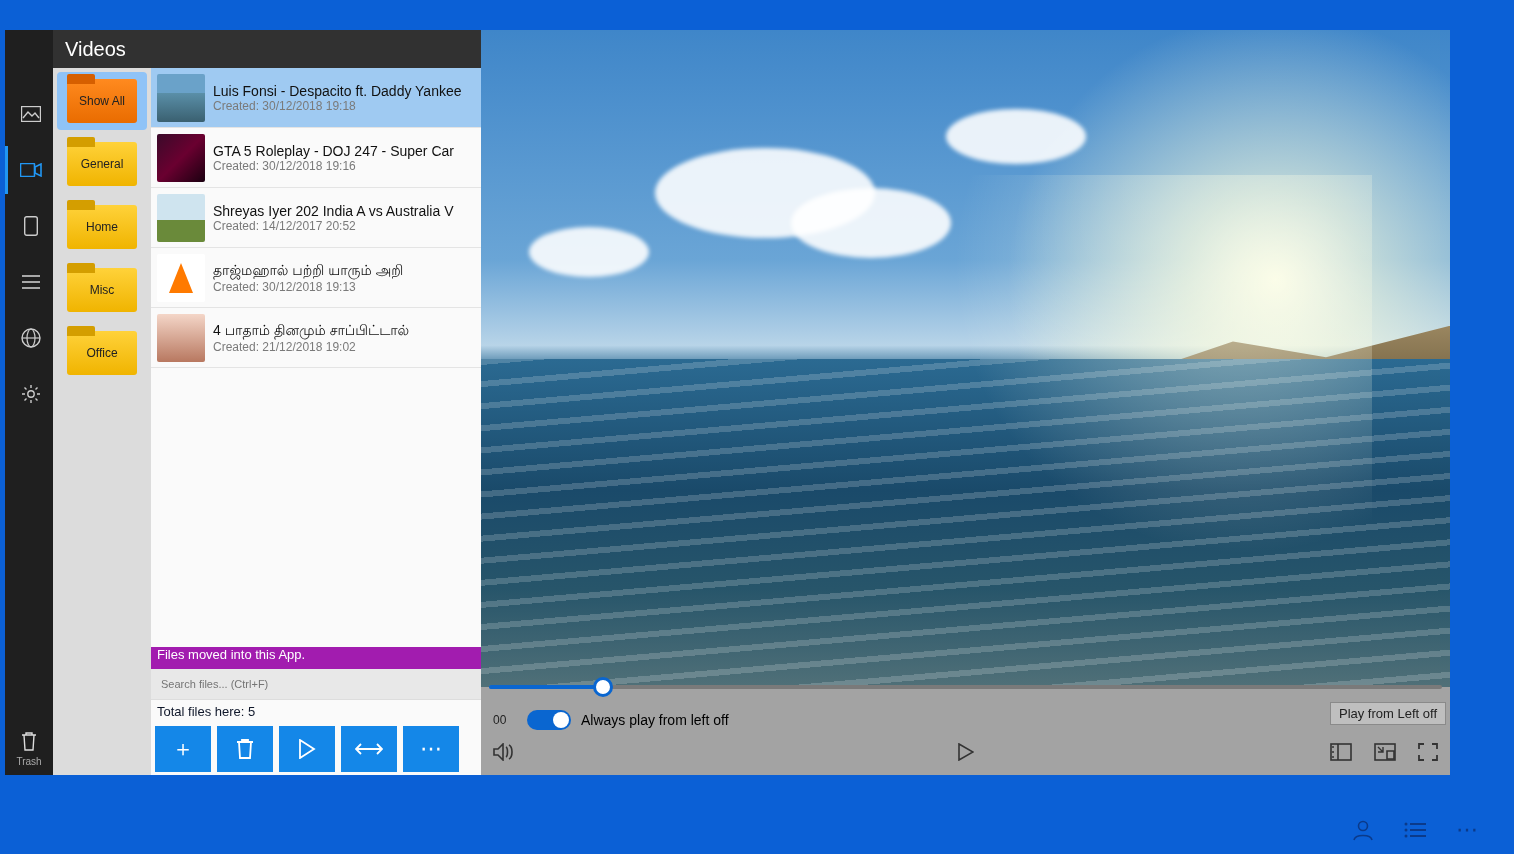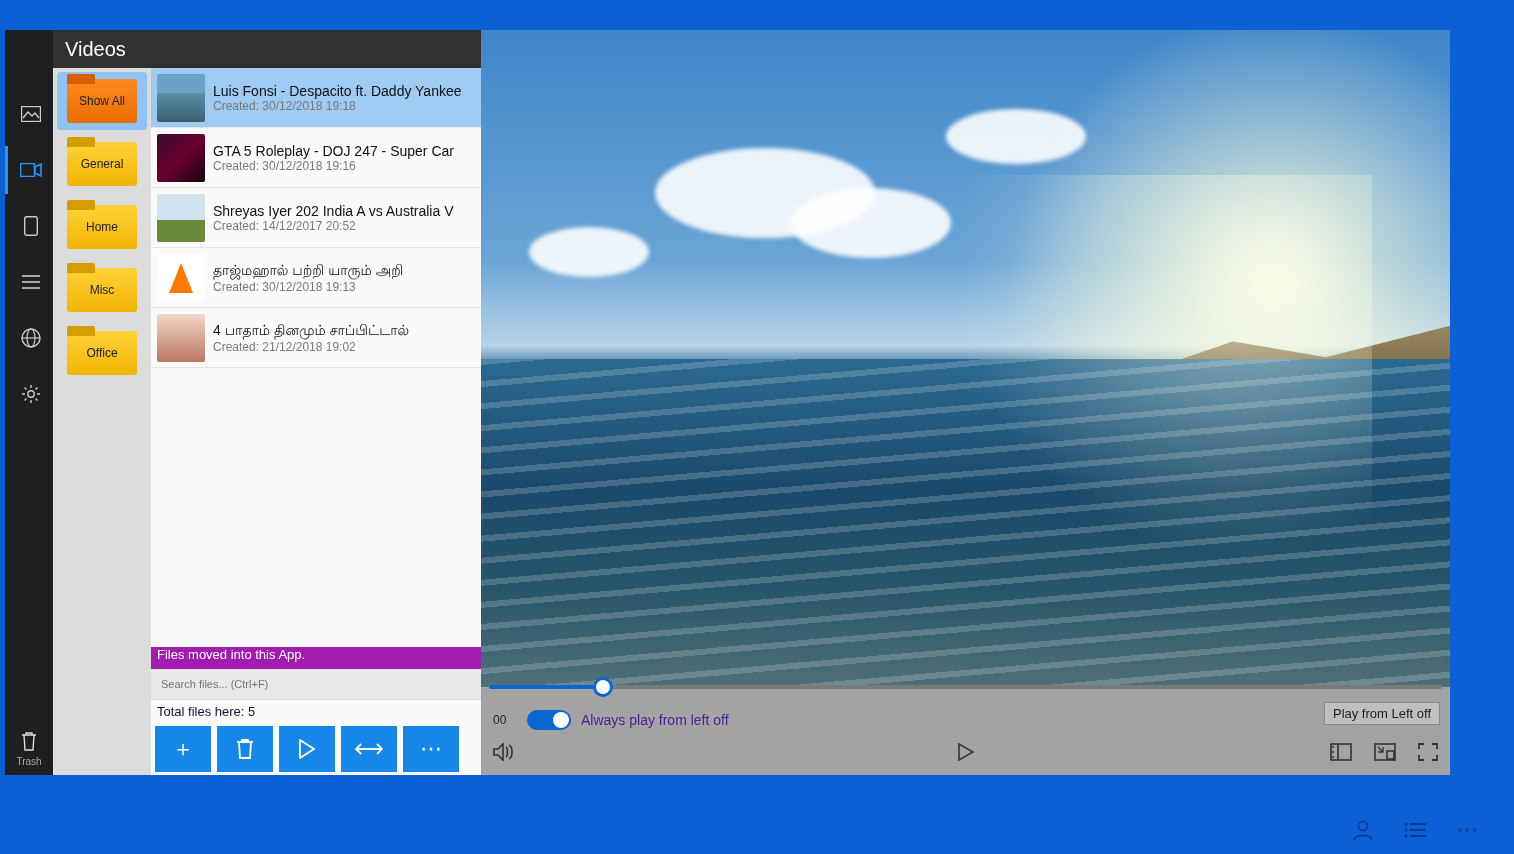--- a/index.html
+++ b/index.html
@@ -180,31 +180,31 @@
 }
 .seek-fill {
   position: absolute; top: 6px; left: 0; height: 4px; background: #0a66d0; border-radius: 2px;
 }
 .seek-thumb {
   position: absolute; top: -2px; width: 20px; height: 20px; border-radius: 50%;
   background: #fff; border: 3px solid #0a66d0;
   transform: translateX(-50%);
 }
 .ctrl-row1 {
-  position: absolute; top: 18px; left: 12px; right: 10px; height: 30px;
+  position: absolute; top: 18px; left: 12px; right: 4px; height: 30px;
   display: flex; align-items: center;
 }
 .time-left { font-size: 12px; color: #222; width: 24px; }
 .toggle {
   width: 44px; height: 20px; background: #0a66d0; border-radius: 10px; position: relative; margin: 0 10px;
 }
 .toggle-knob {
   position: absolute; right: 2px; top: 2px; width: 16px; height: 16px; background: #fff; border-radius: 50%;
 }
-.toggle-label { font-size: 14px; color: #4c1d95; }
+.toggle-label { font-size: 14px; color: #000000; }
 .time-right { margin-left: auto; font-size: 12px; color: #222; }
 .tooltip-box {
   position: absolute; right: 0; top: -3px; background: #bfbfbf; border: 1px solid #8a8a8a;
   padding: 3px 8px; font-size: 13px; color: #222;
 }
 .ctrl-row2 {
   position: absolute; top: 50px; left: 12px; right: 12px; height: 30px;
   display: flex; align-items: center;
 }
 .vol-icon { font-size: 18px; color: #333; }

